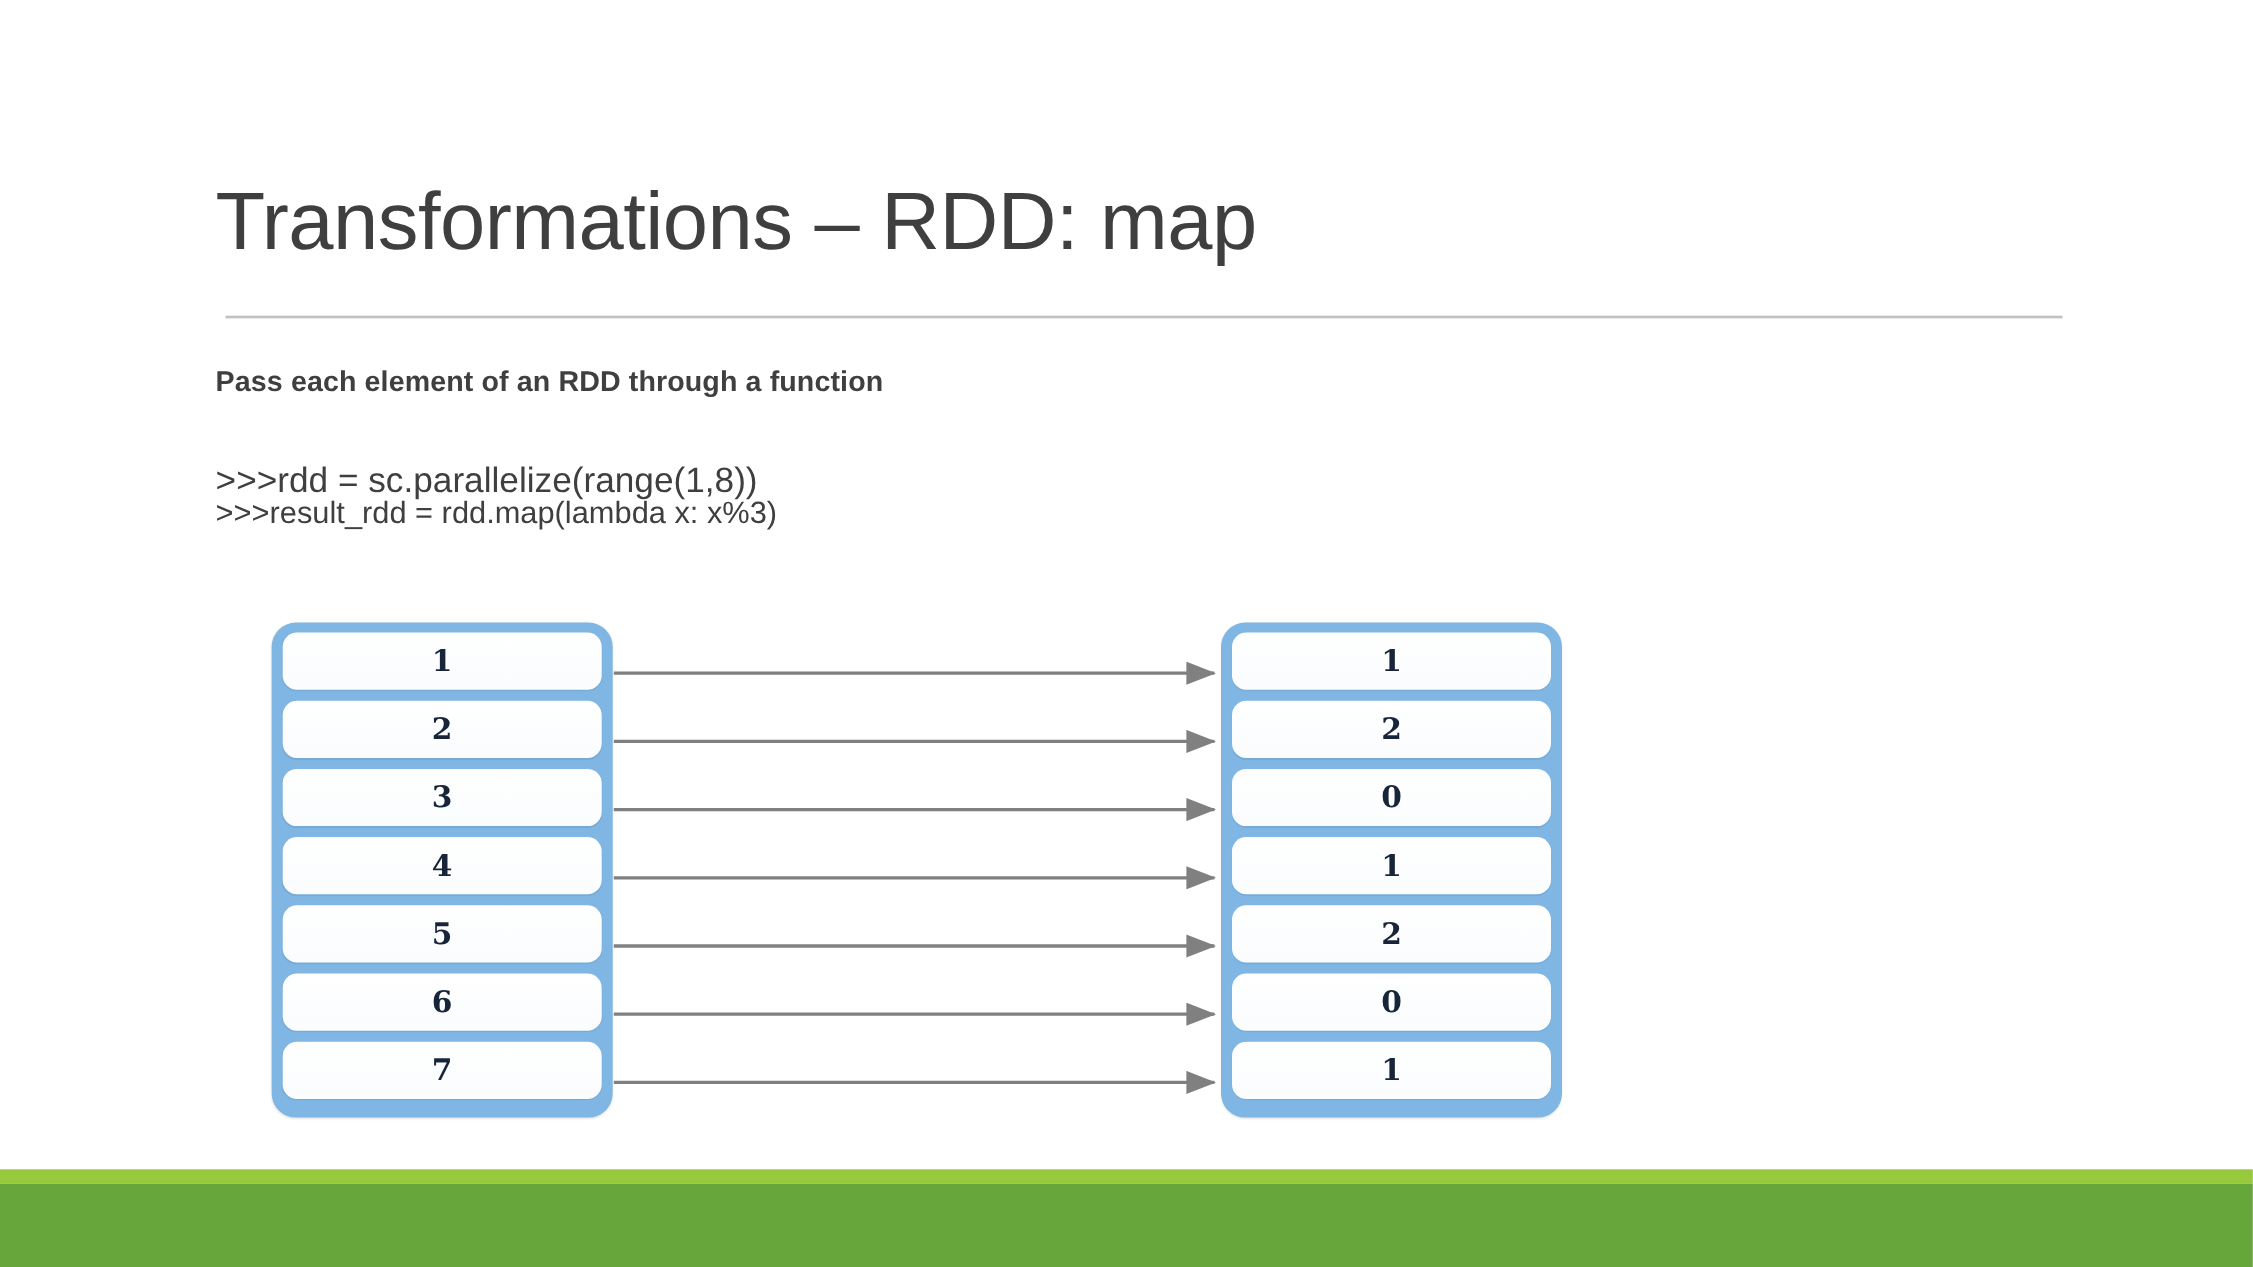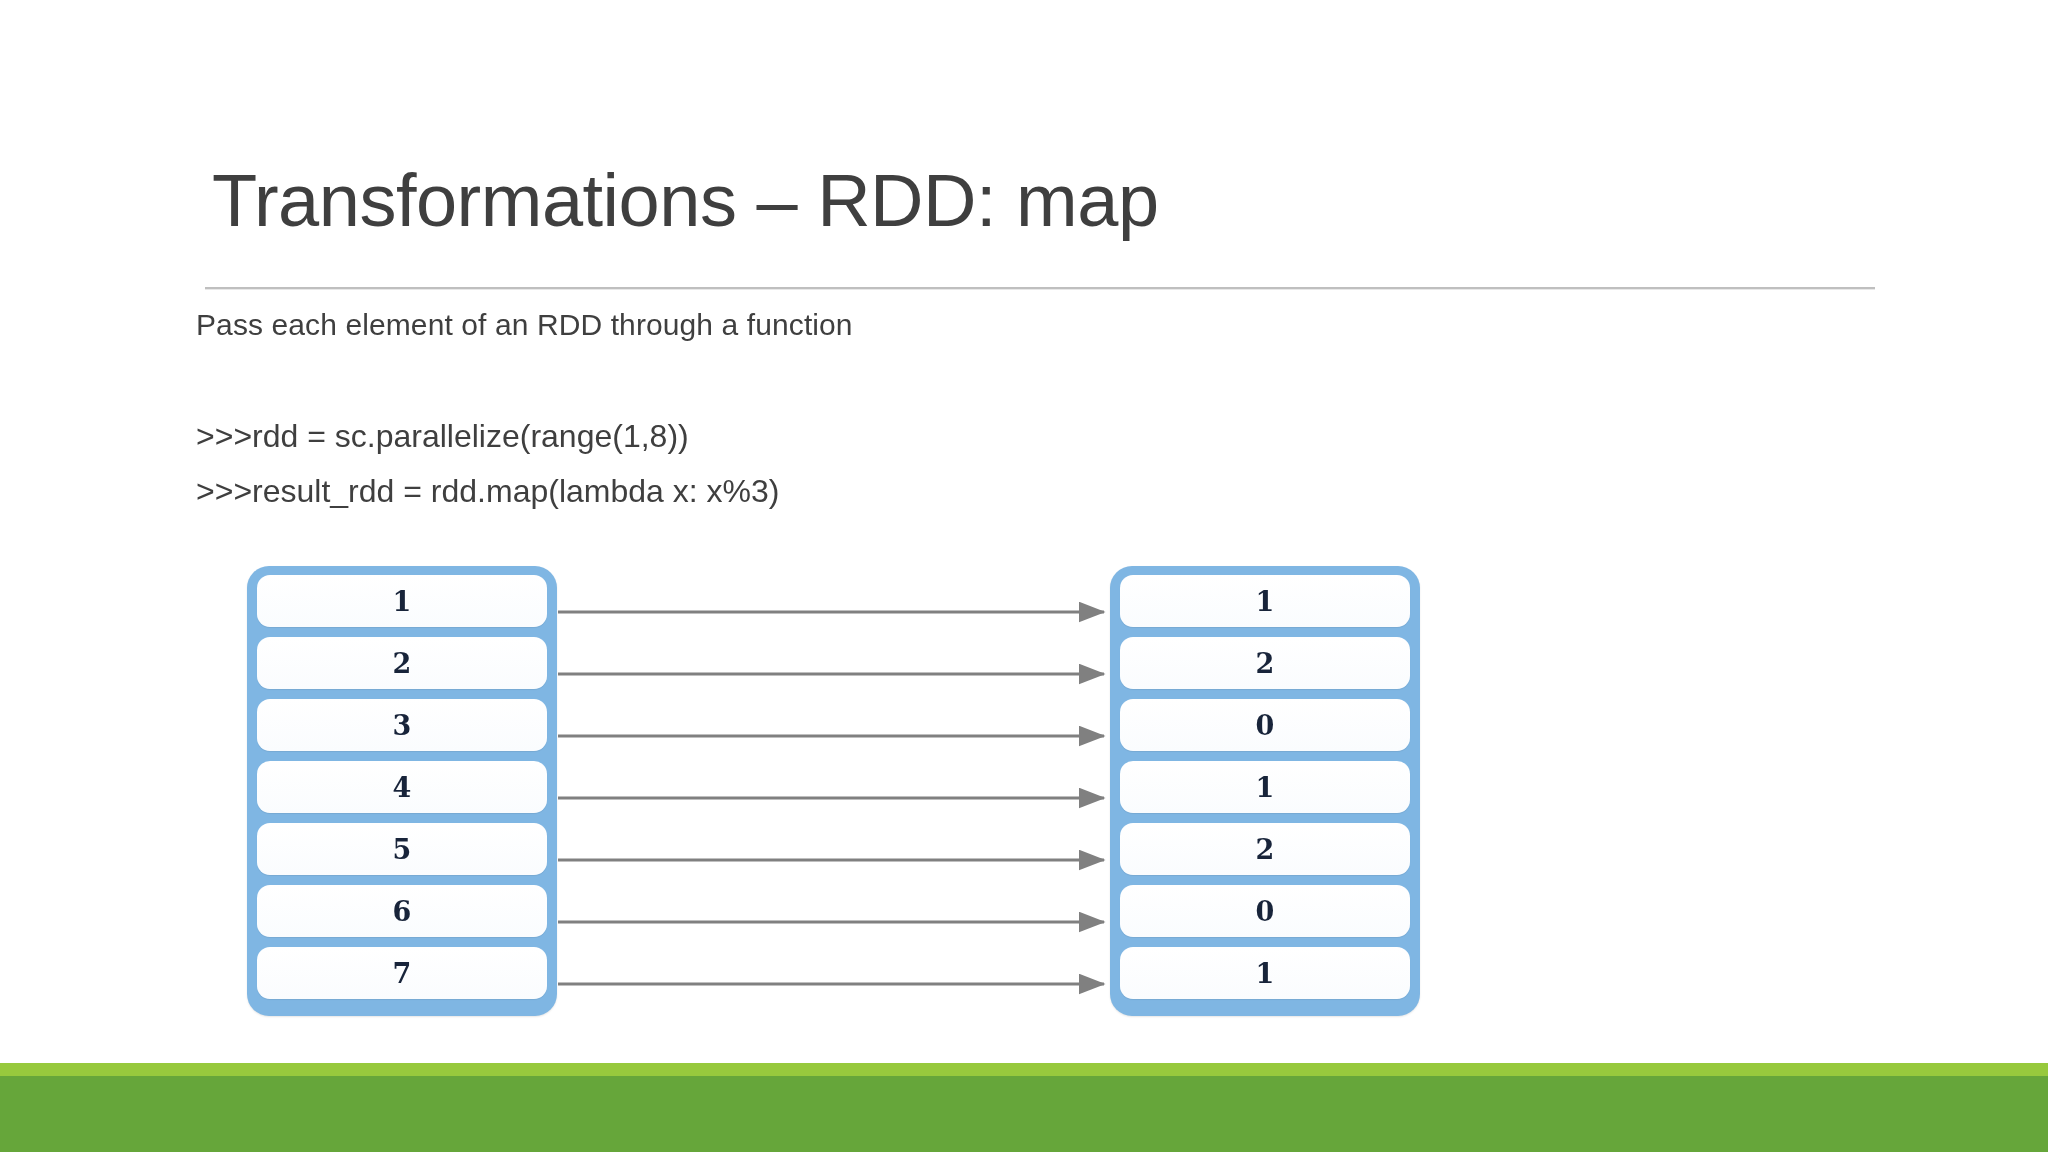--- a/index.html
+++ b/index.html
@@ -11,21 +11,21 @@
     width: 2048px;
     height: 1152px;
     position: relative;
     overflow: hidden;
     font-family: "Liberation Sans", sans-serif;
   }
 
   
   #slide-title {
     position: absolute;
-    left: 212px;
+    left: 196px;
     top: 162px;
     font-size: 74px;
     line-height: 1.05;
     font-weight: 400;
     color: #3f3f3f;
     letter-spacing: -0.5px;
     white-space: nowrap;
   }
 
   #title-rule {
@@ -39,33 +39,33 @@
   }
 
   
   .body-line {
     position: absolute;
     left: 196px;
     color: #3f3f3f;
     white-space: nowrap;
   }
   #lead-line {
-    top: 308px;
-    font-size: 30px;
-    font-weight: normal;
+    top: 331px;
+    font-size: 26px;
+    font-weight: bold;
     letter-spacing: 0.1px;
   }
   #code-line-1 {
     top: 418px;
     font-size: 32px;
     font-weight: 400;
   }
   #code-line-2 {
-    top: 473px;
-    font-size: 32px;
+    top: 450px;
+    font-size: 28px;
     font-weight: 400;
   }
 
   
   #diagram {
     position: absolute;
     left: 0;
     top: 0;
     width: 2048px;
     height: 1152px;

